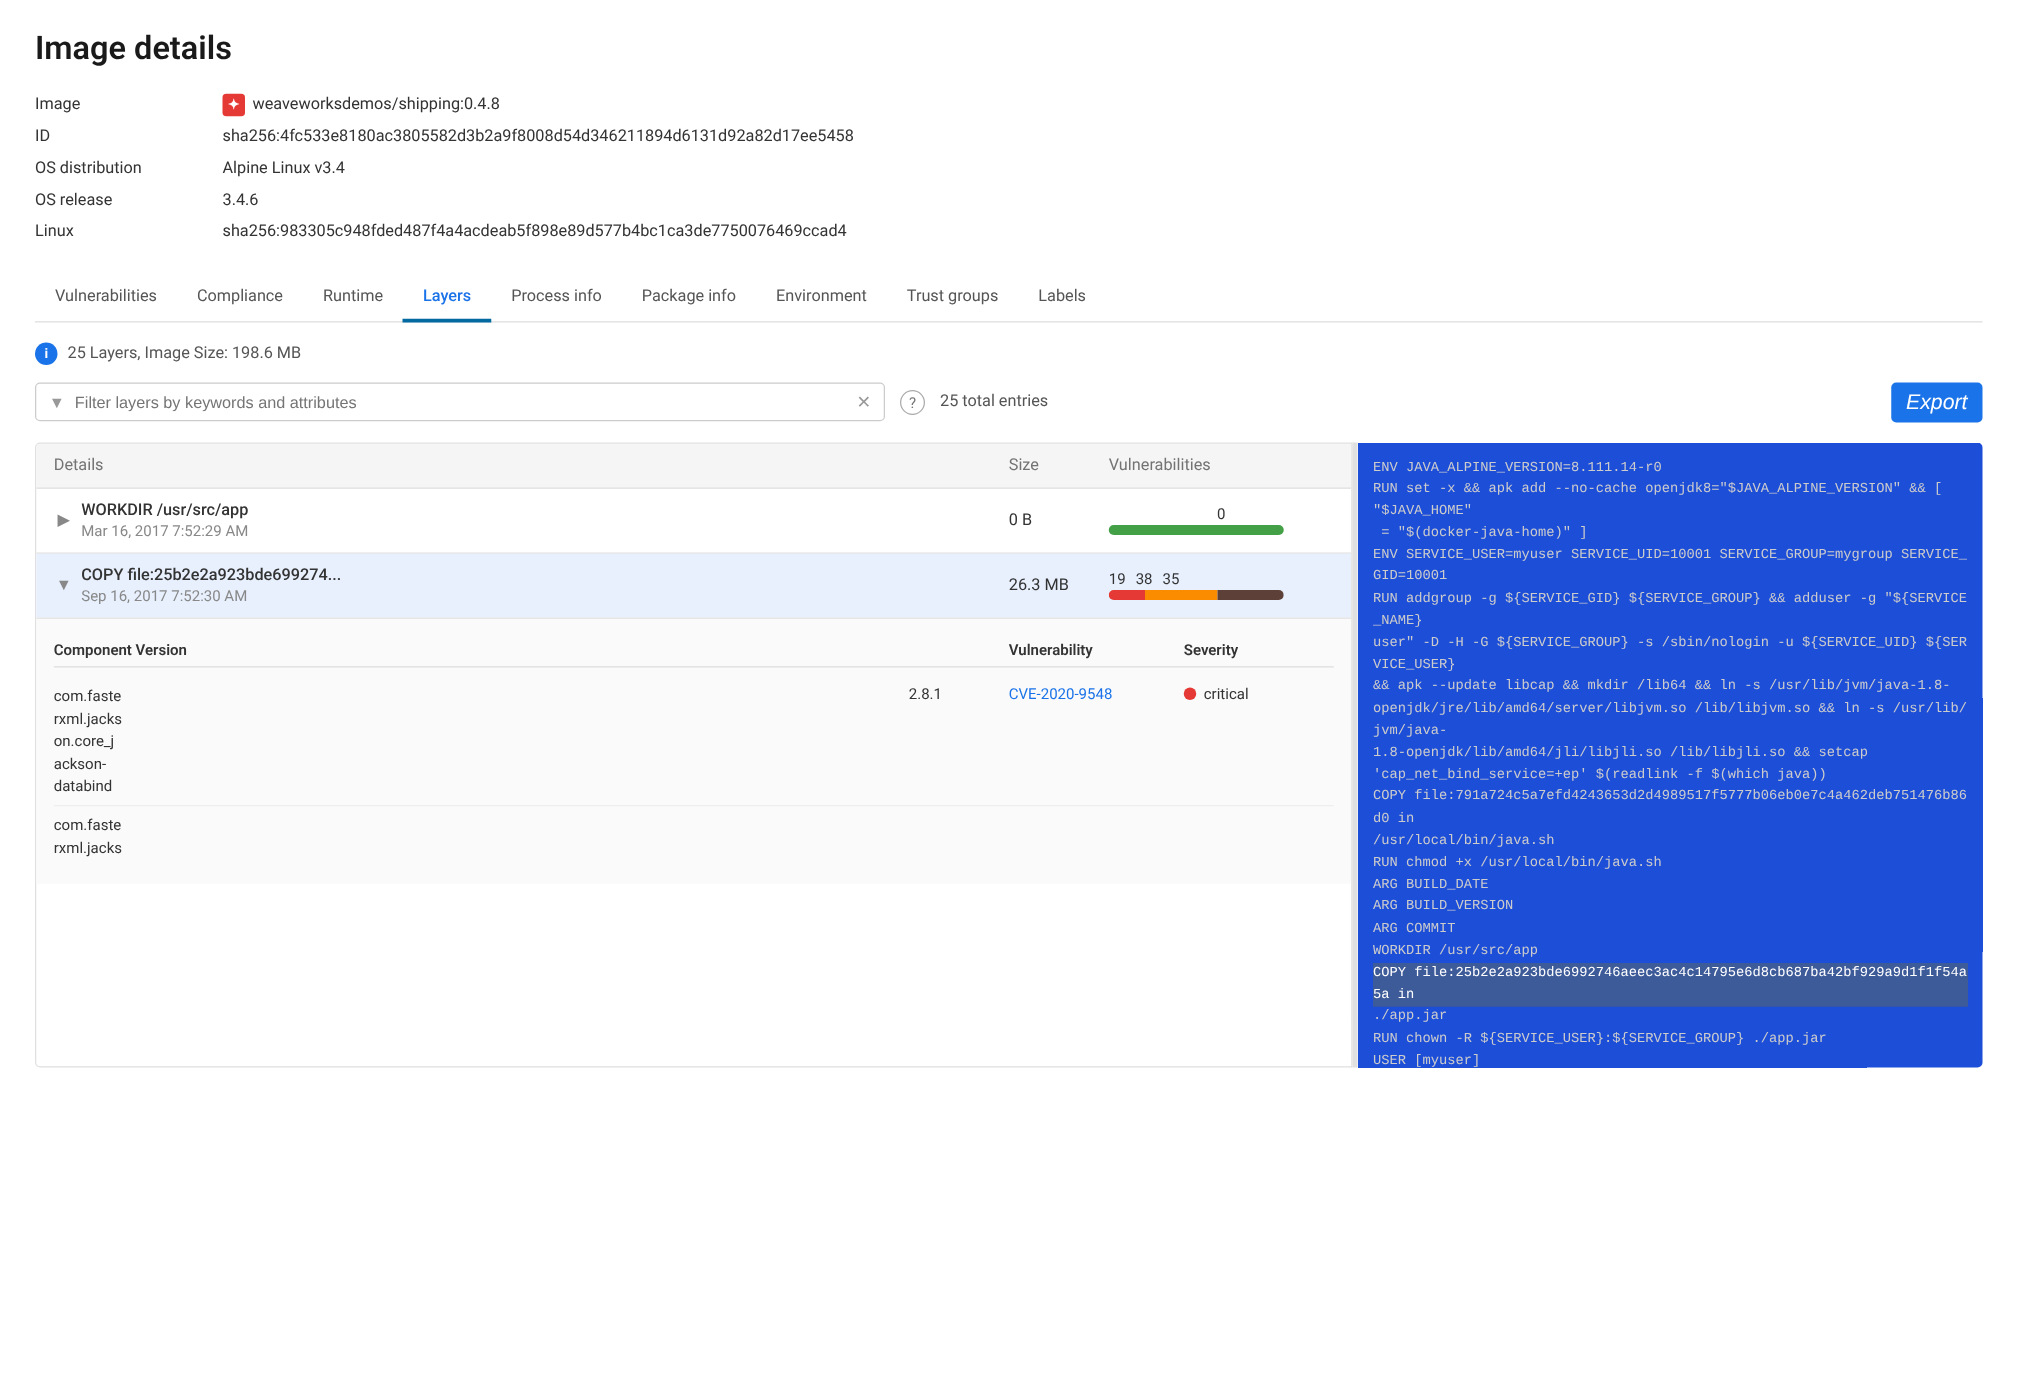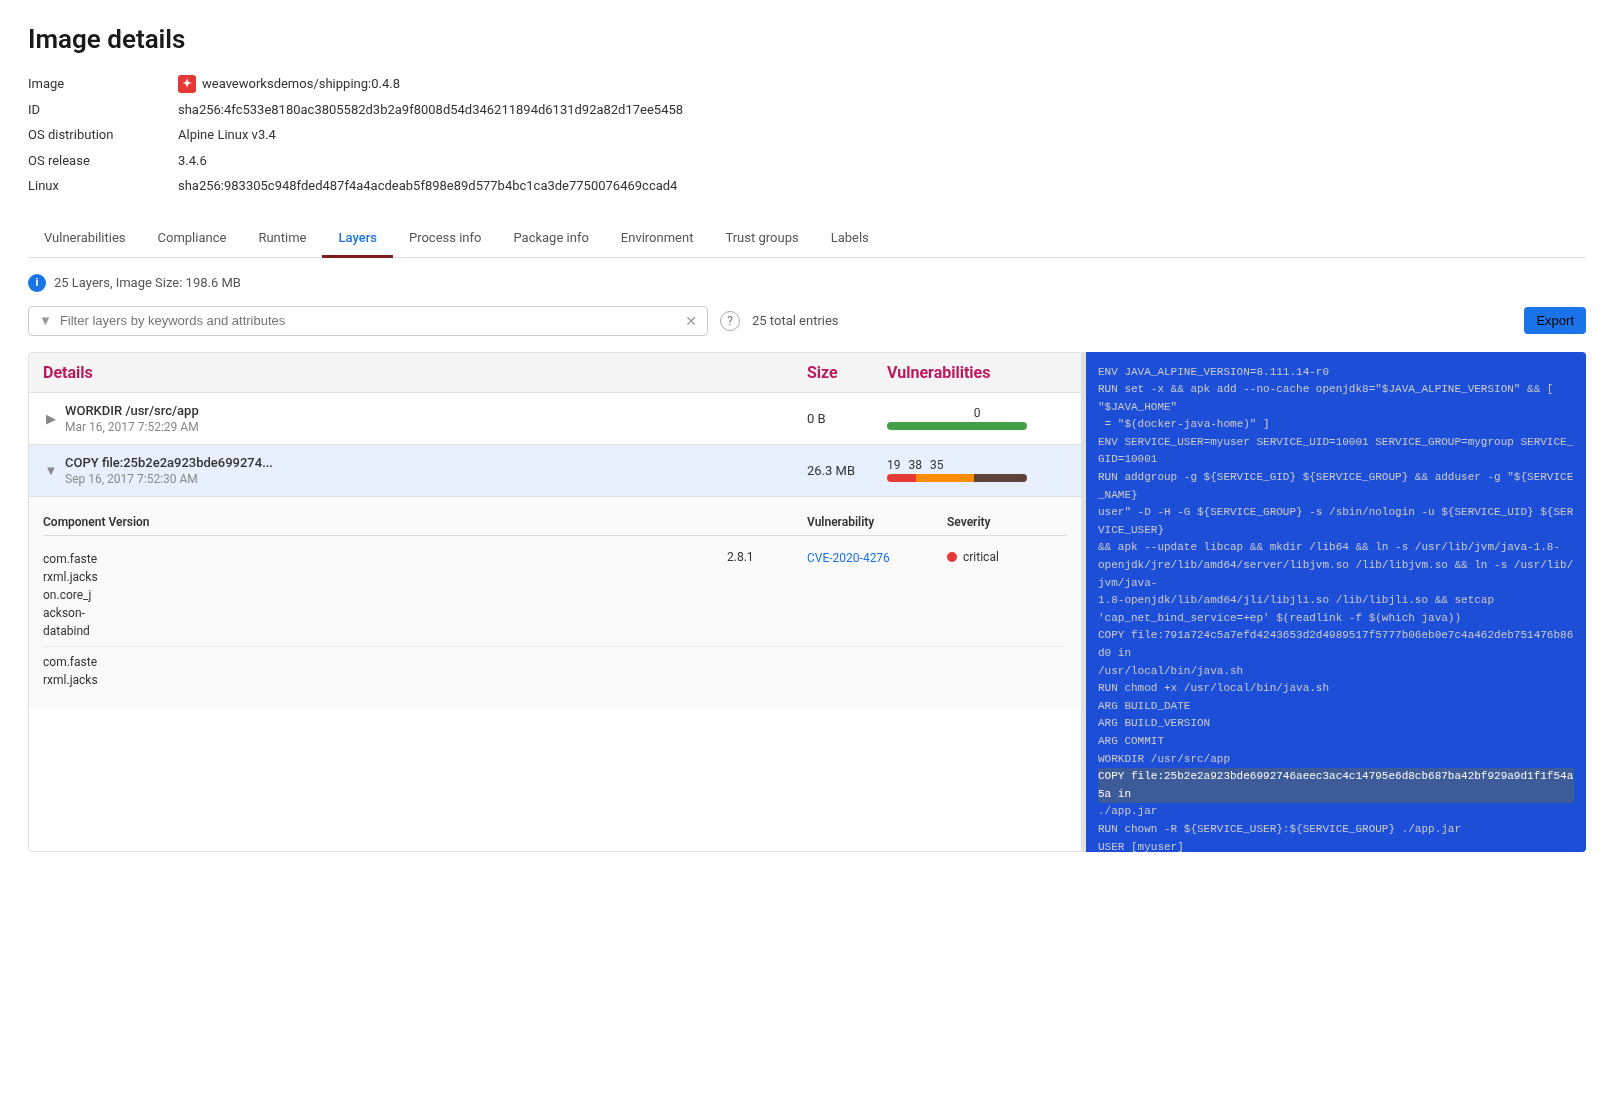--- a/index.html
+++ b/index.html
@@ -60,21 +60,21 @@
       padding: 10px 16px;
       cursor: pointer;
       color: #555;
       font-size: 13px;
       white-space: nowrap;
       border-bottom: 3px solid transparent;
       margin-bottom: -1px;
     }
     .tab.active {
       color: #1a73e8;
-      border-bottom: 3px solid #7f1d1d;
+      border-bottom: 3px solid #0369a1;
       font-weight: 500;
     }
     .info-bar {
       display: flex;
       align-items: center;
       gap: 8px;
       margin-bottom: 14px;
       color: #555;
       font-size: 13px;
     }
@@ -135,49 +135,50 @@
       justify-content: center;
       font-size: 12px;
       cursor: pointer;
     }
     .total-entries {
       color: #555;
       font-size: 13px;
     }
     .export-btn {
       background: #1a73e8;
-      color: #000000;
+      color: #ffffff;
       border: none;
       padding: 6px 12px;
       border-radius: 4px;
       cursor: pointer;
-      font-size: 13px;
+      font-size: 17px;
       margin-left: auto;
+      font-style: italic;
     }
     .content-area {
       display: flex;
       gap: 0;
     }
     .layers-table {
       flex: 1;
       min-width: 0;
       border: 1px solid #e0e0e0;
       border-radius: 4px 0 0 4px;
       overflow: hidden;
     }
     .table-header {
       display: flex;
       background: #f5f5f5;
       border-bottom: 1px solid #e0e0e0;
       padding: 10px 14px;
     }
     .th {
-      font-weight: 700;
-      font-size: 16px;
-      color: #be185d;
+      font-weight: 400;
+      font-size: 13px;
+      color: #737373;
     }
     .th-details { flex: 1; }
     .th-size { width: 80px; }
     .th-vuln { width: 180px; }
     .layer-row {
       border-bottom: 1px solid #e0e0e0;
     }
     .layer-row:last-child { border-bottom: none; }
     .layer-main {
       display: flex;
@@ -448,21 +449,21 @@
           <span class="sub-th sub-th-component">Component Version</span>
           <span class="sub-th sub-th-version"></span>
           <span class="sub-th sub-th-vulnid">Vulnerability</span>
           <span class="sub-th sub-th-severity">Severity</span>
         </div>
 
         <div class="sub-row">
           <div class="sub-component">com.faste<br>rxml.jacks<br>on.core_j<br>ackson-<br>databind</div>
           <div class="sub-version">2.8.1</div>
           <div class="sub-vulnid">
-            <a class="cve-link" href="#">CVE-2020-4276</a>
+            <a class="cve-link" href="#">CVE-2020-9548</a>
           </div>
           <div class="sub-severity">
             <span class="severity-dot critical"></span>
             <span>critical</span>
           </div>
         </div>
 
         <div class="sub-row">
           <div class="sub-component">com.faste<br>rxml.jacks</div>
           <div class="sub-version"></div>

